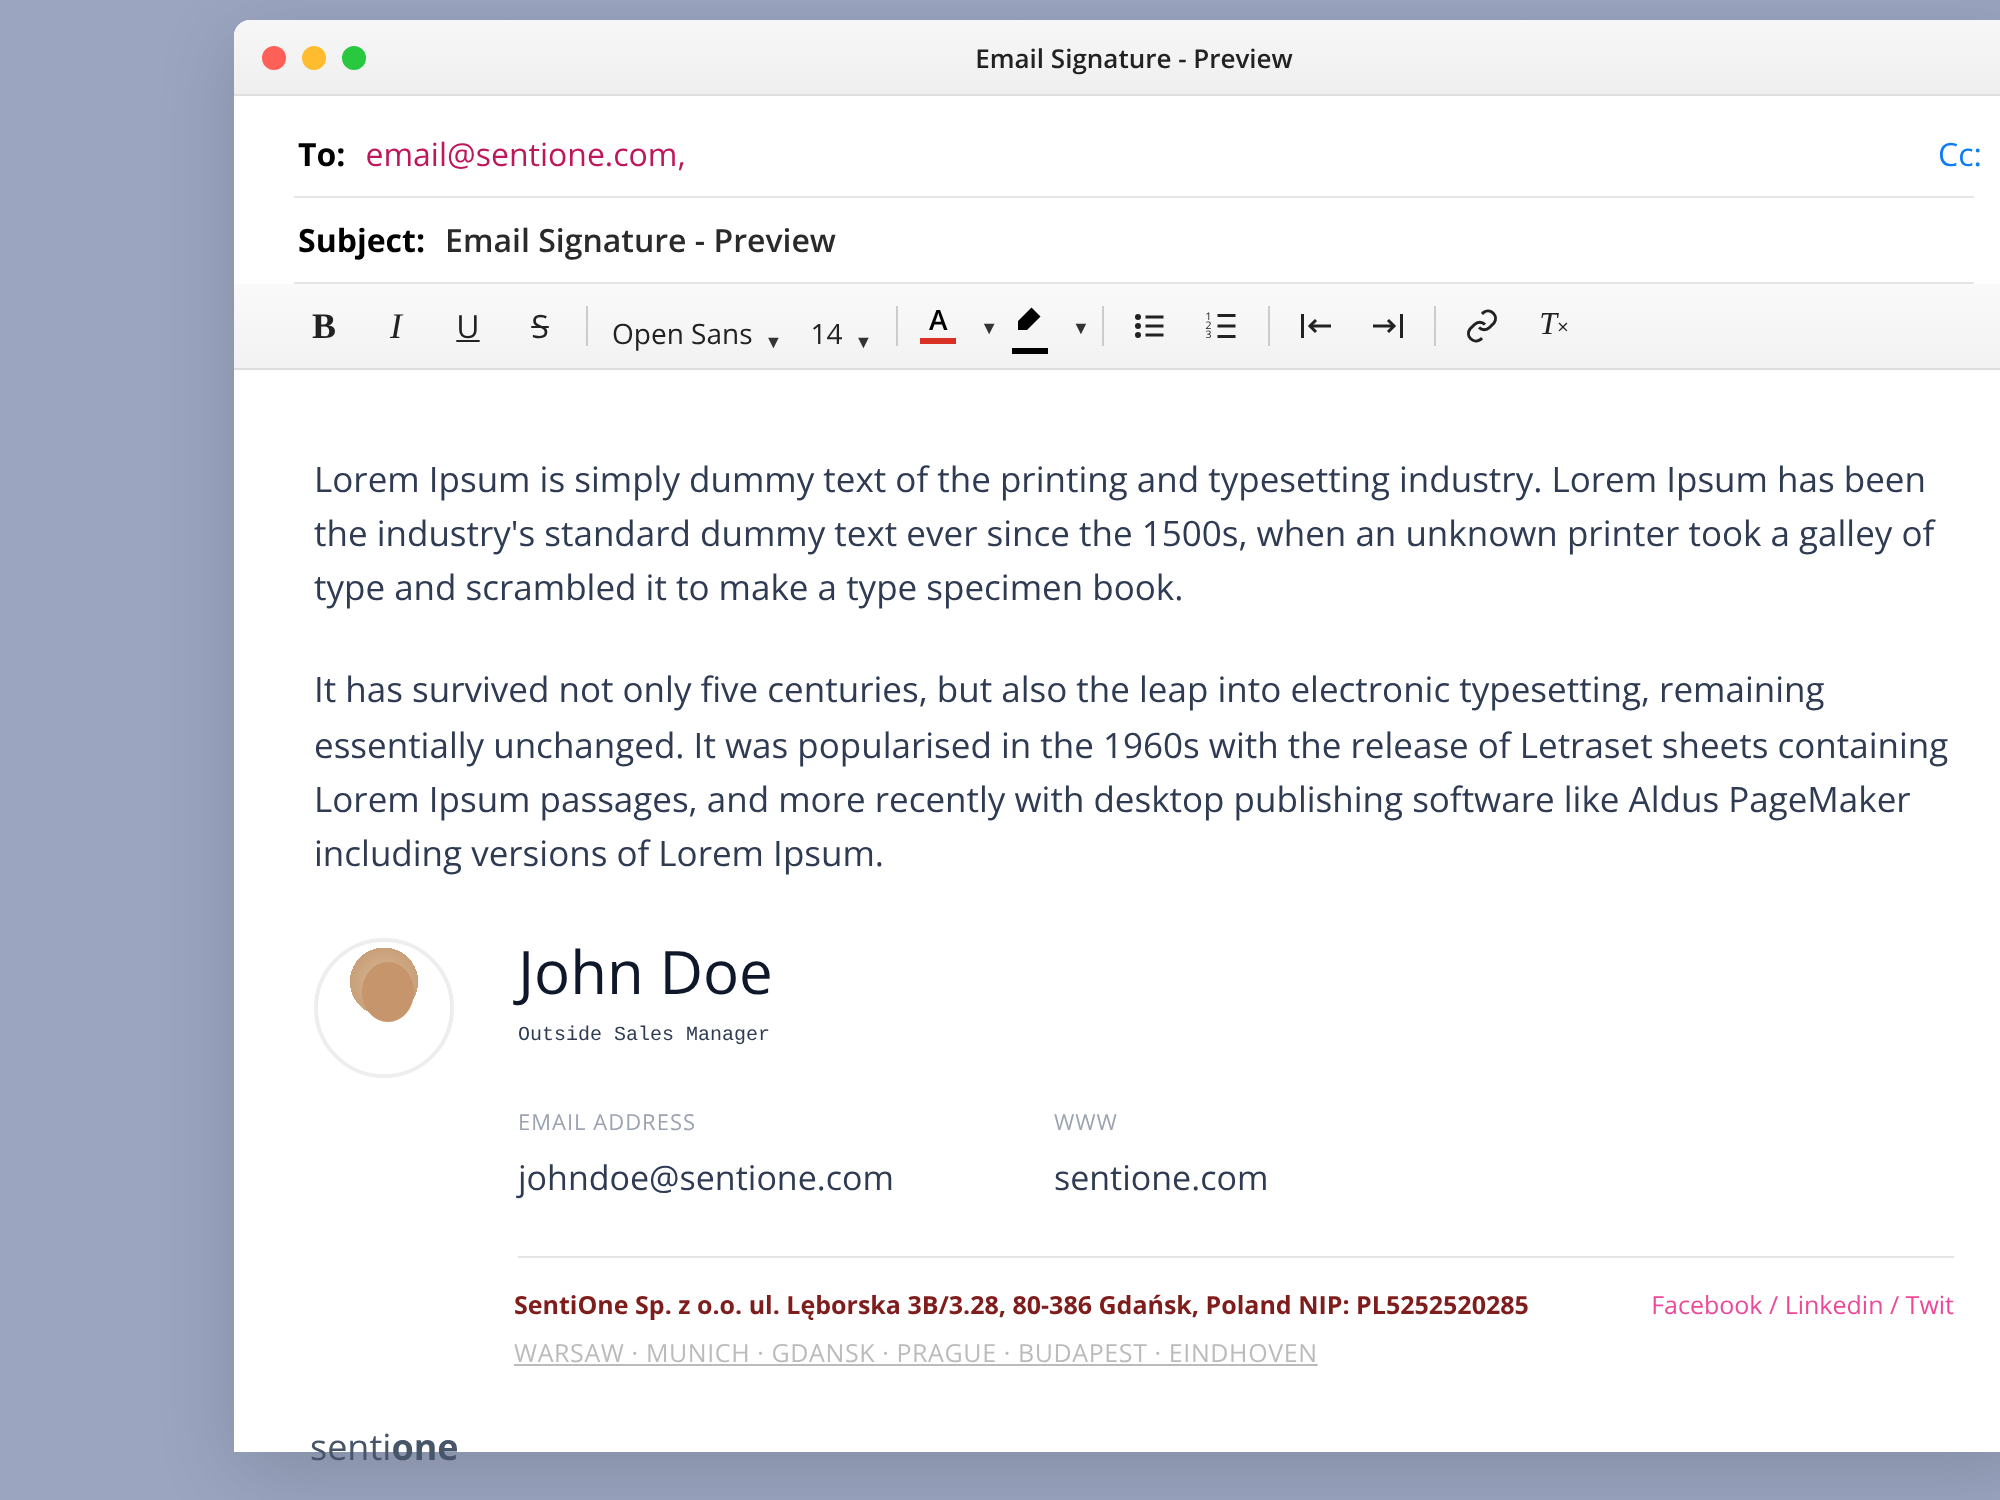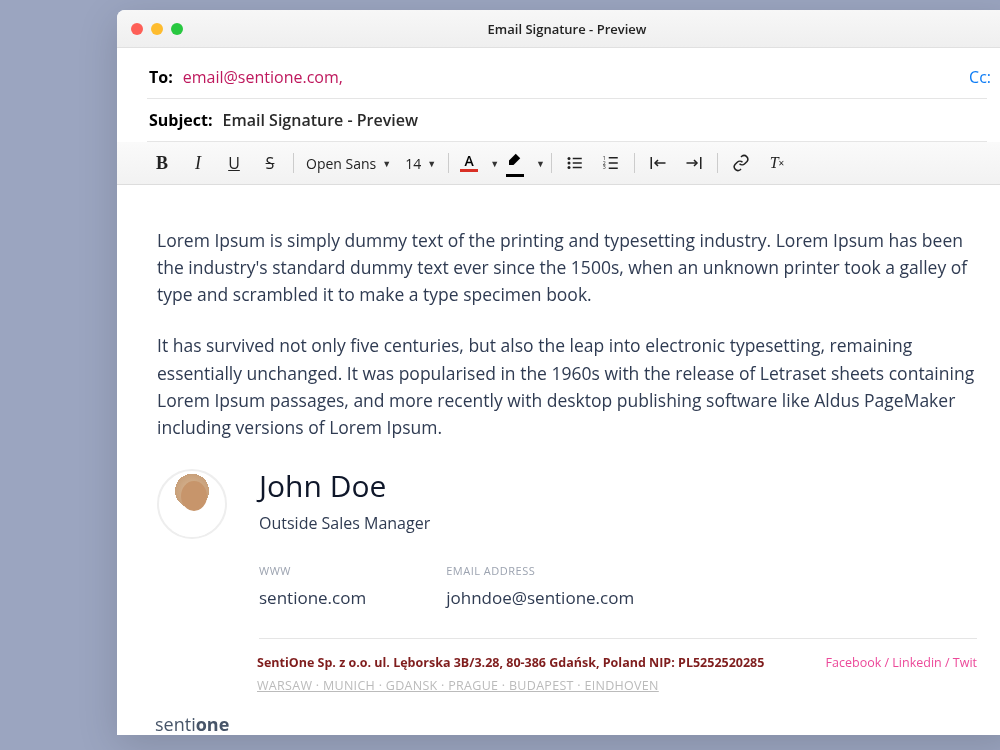--- a/index.html
+++ b/index.html
@@ -90,21 +90,21 @@
   color: #222;
 }
 .tb-sep {
   width: 1px;
   height: 20px;
   background: #ccc;
   margin: 0 4px;
 }
 .font-select {
   display: flex;
-  align-items: center;
+  align-items: flex-end;
   padding: 0 6px;
   height: 28px;
   font-size: 14px;
   color: #222;
   cursor: pointer;
 }
 .caret { margin-left: 6px; font-size: 9px; color: #333; }
 .color-btn {
   display: flex;
   flex-direction: column;
@@ -156,23 +156,24 @@
   border-radius:50%;
 }
 .sig-right { flex: 1; }
 .sig-name {
   font-size: 30px;
   color: #0f172a;
   font-weight: 400;
   margin-top: -6px;
 }
 .sig-title {
-  font-size: 16px;
+  font-size: 10px;
   color: #2f3b52;
   margin-top: 2px;
+  font-family: Liberation Mono, monospace;
 }
 .sig-grid {
   display: flex;
   gap: 80px;
   margin-top: 26px;
   padding-bottom: 26px;
   border-bottom: 1px solid #e5e5e5;
 }
 .sig-col { }
 .sig-label {
@@ -319,26 +320,26 @@
     <p>Lorem Ipsum is simply dummy text of the printing and typesetting industry. Lorem Ipsum has been the industry's standard dummy text ever since the 1500s, when an unknown printer took a galley of type and scrambled it to make a type specimen book.</p>
     <p>It has survived not only five centuries, but also the leap into electronic typesetting, remaining essentially unchanged. It was popularised in the 1960s with the release of Letraset sheets containing Lorem Ipsum passages, and more recently with desktop publishing software like Aldus PageMaker including versions of Lorem Ipsum.</p>
 
     <div class="signature">
       <div class="avatar"></div>
       <div class="sig-right">
         <div class="sig-name">John Doe</div>
         <div class="sig-title">Outside Sales Manager</div>
         <div class="sig-grid">
           <div class="sig-col">
+            <div class="sig-label">EMAIL ADDRESS</div>
+            <div class="sig-value">johndoe@sentione.com</div>
+          </div>
+          <div class="sig-col">
             <div class="sig-label">WWW</div>
             <div class="sig-value">sentione.com</div>
-          </div>
-          <div class="sig-col">
-            <div class="sig-label">EMAIL ADDRESS</div>
-            <div class="sig-value">johndoe@sentione.com</div>
           </div>
         </div>
       </div>
     </div>
 
     <div class="footer" style="padding-left:0;padding-right:0;">
       <div class="footer-left" style="padding-left:100px;">
         <div class="footer-line1">SentiOne Sp. z o.o. ul. Lęborska 3B/3.28, 80-386 Gdańsk, Poland NIP: PL5252520285</div>
         <div class="footer-line2">WARSAW · MUNICH · GDANSK · PRAGUE · BUDAPEST · EINDHOVEN</div>
       </div>

